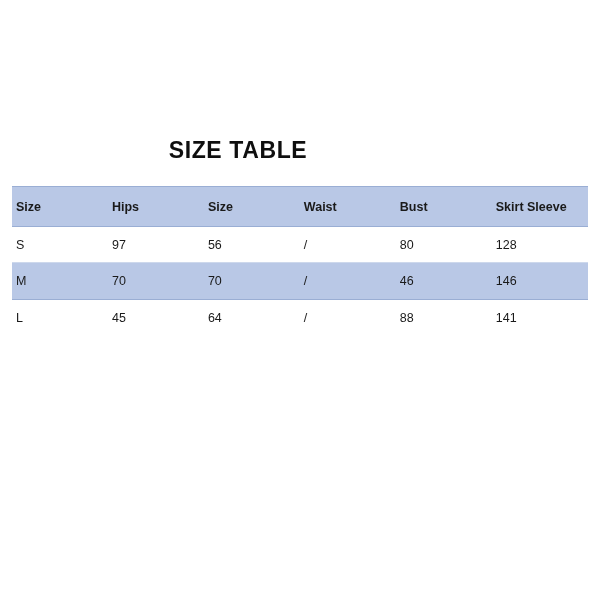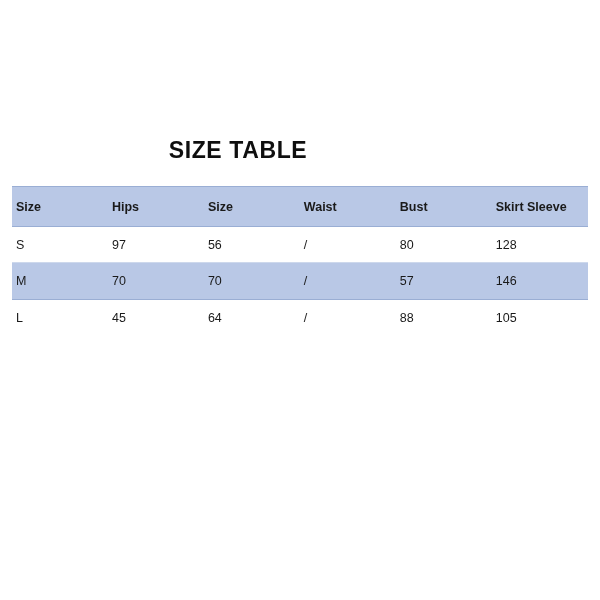--- a/index.html
+++ b/index.html
@@ -131,28 +131,28 @@
           <td>56</td>
           <td>/</td>
           <td>80</td>
           <td>128</td>
         </tr>
         <tr class="row-even">
           <td>M</td>
           <td>70</td>
           <td>70</td>
           <td>/</td>
-          <td>57</td>
+          <td>46</td>
           <td>146</td>
         </tr>
         <tr class="row-odd row-last">
           <td>L</td>
           <td>45</td>
           <td>64</td>
           <td>/</td>
           <td>88</td>
-          <td>105</td>
+          <td>141</td>
         </tr>
       </tbody>
     </table>
   </div>
 
 </div>
 
 </body></html>

